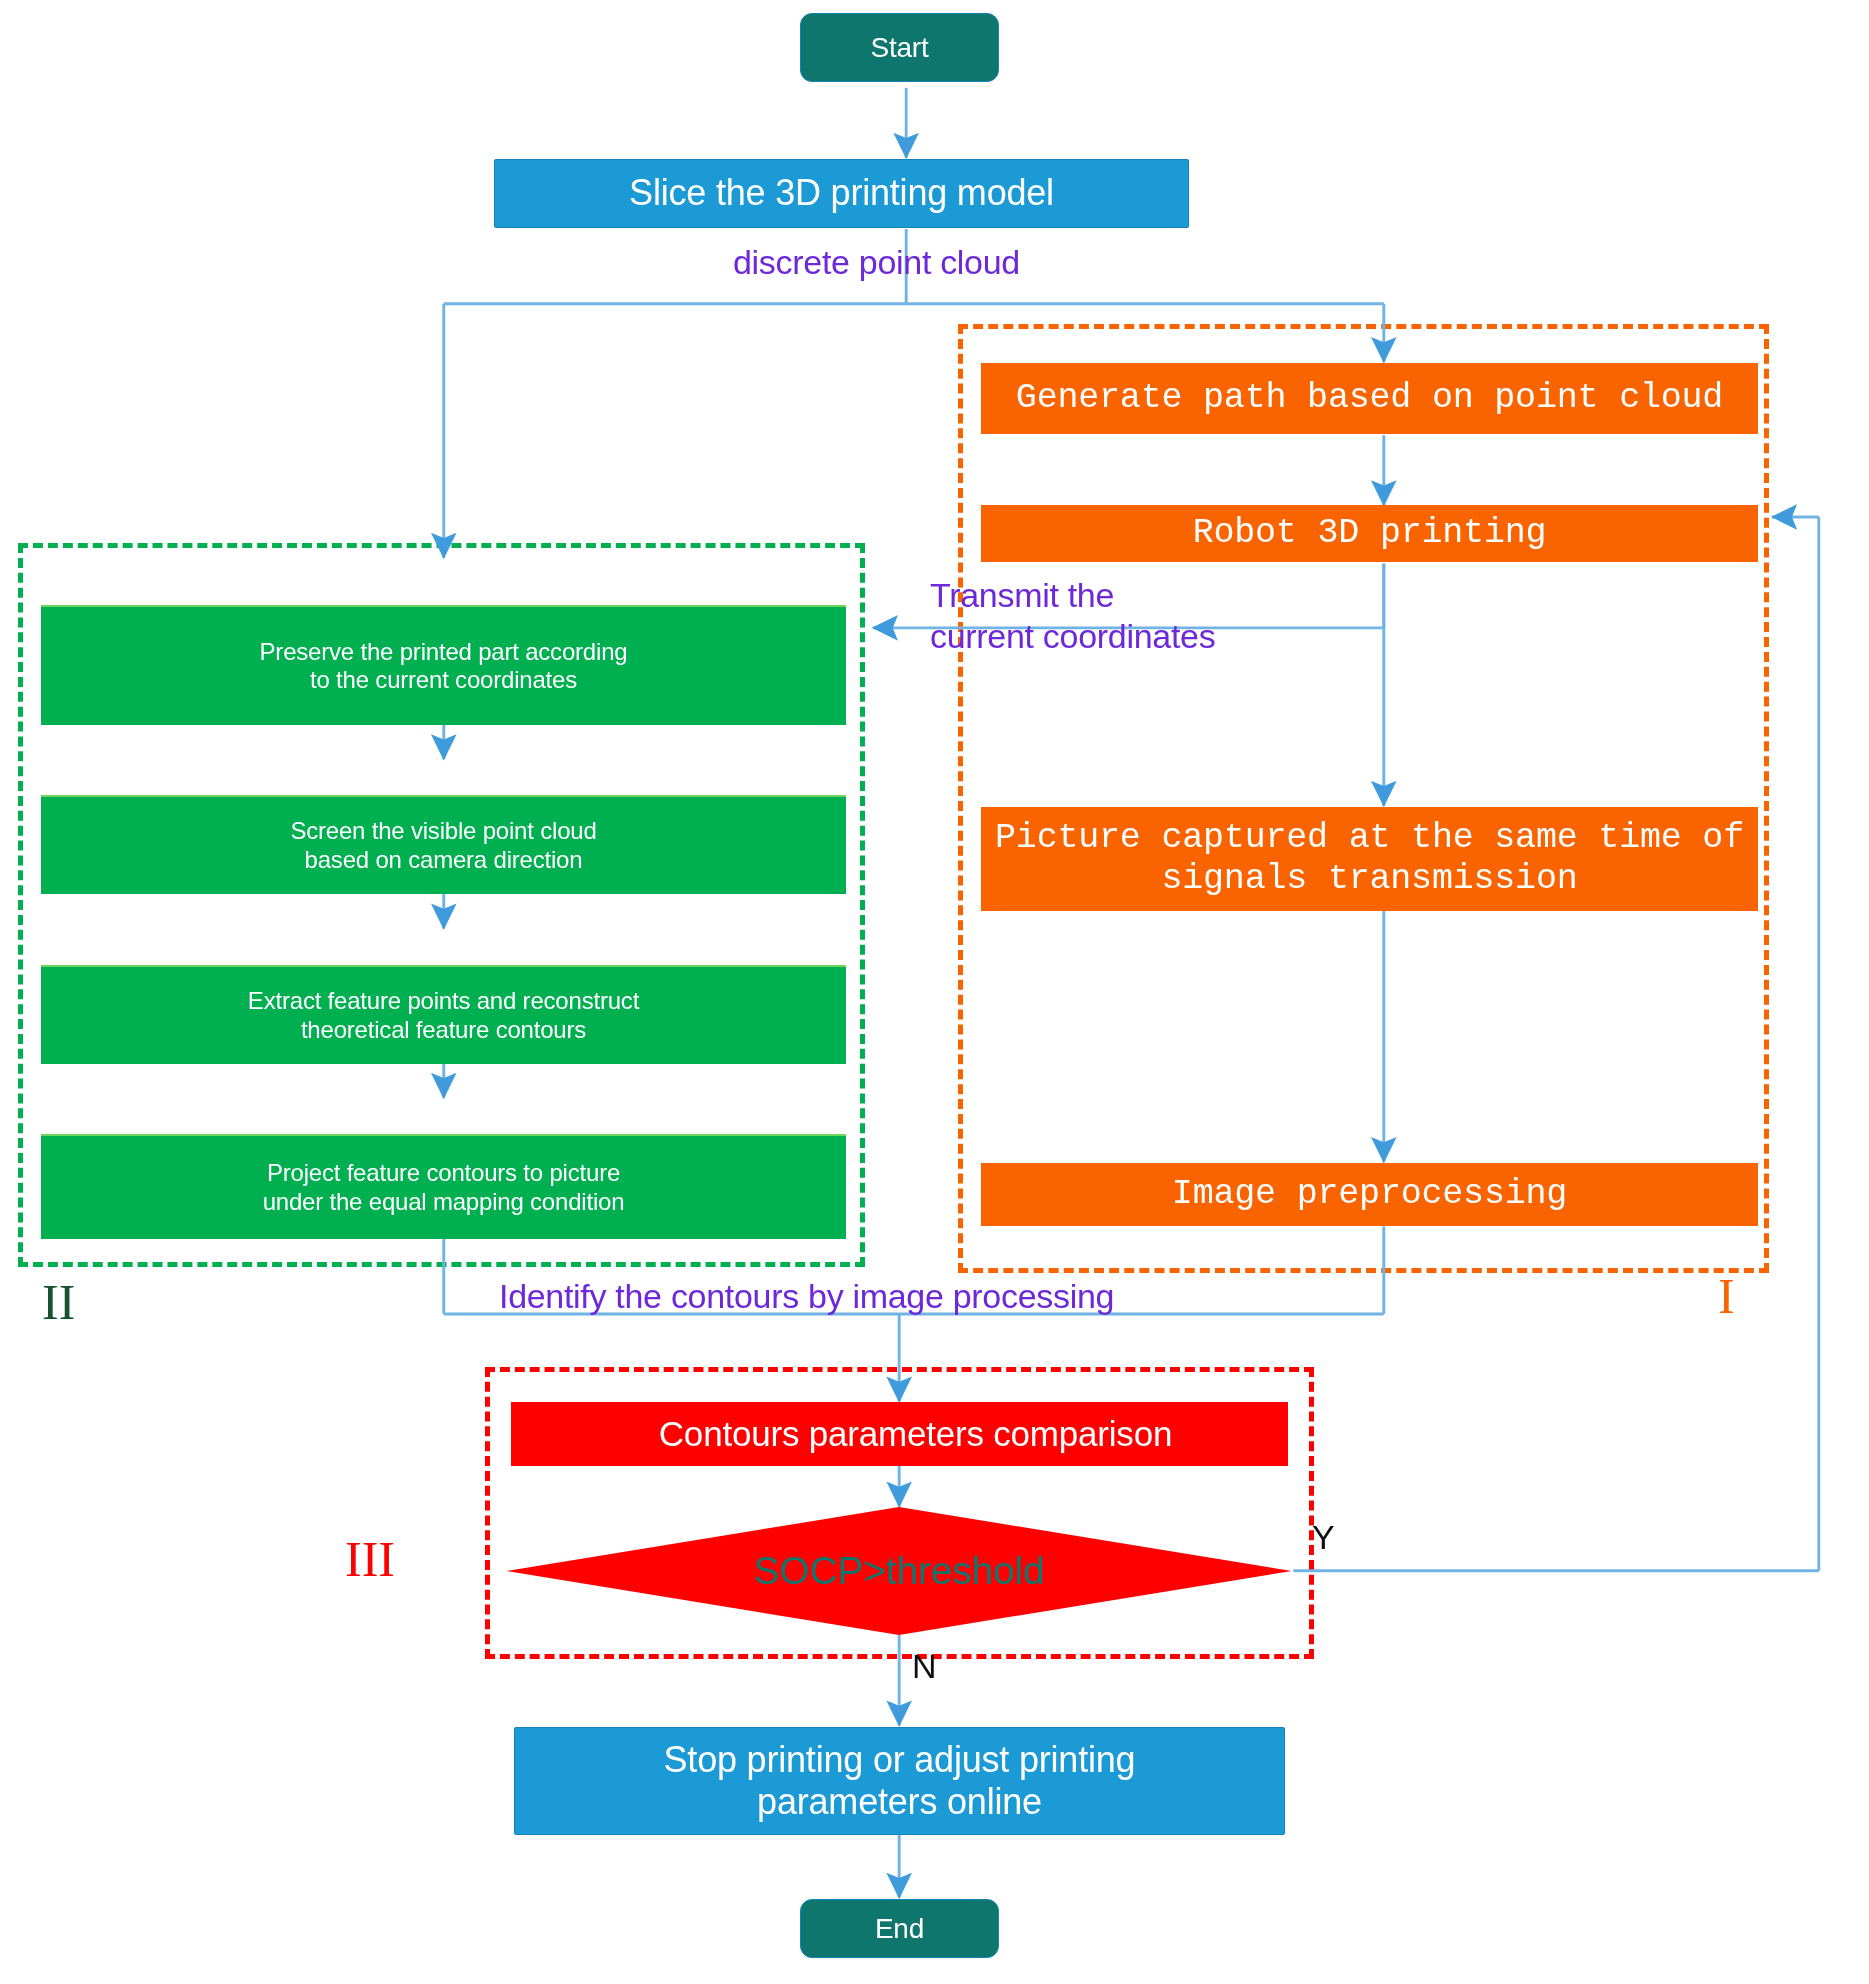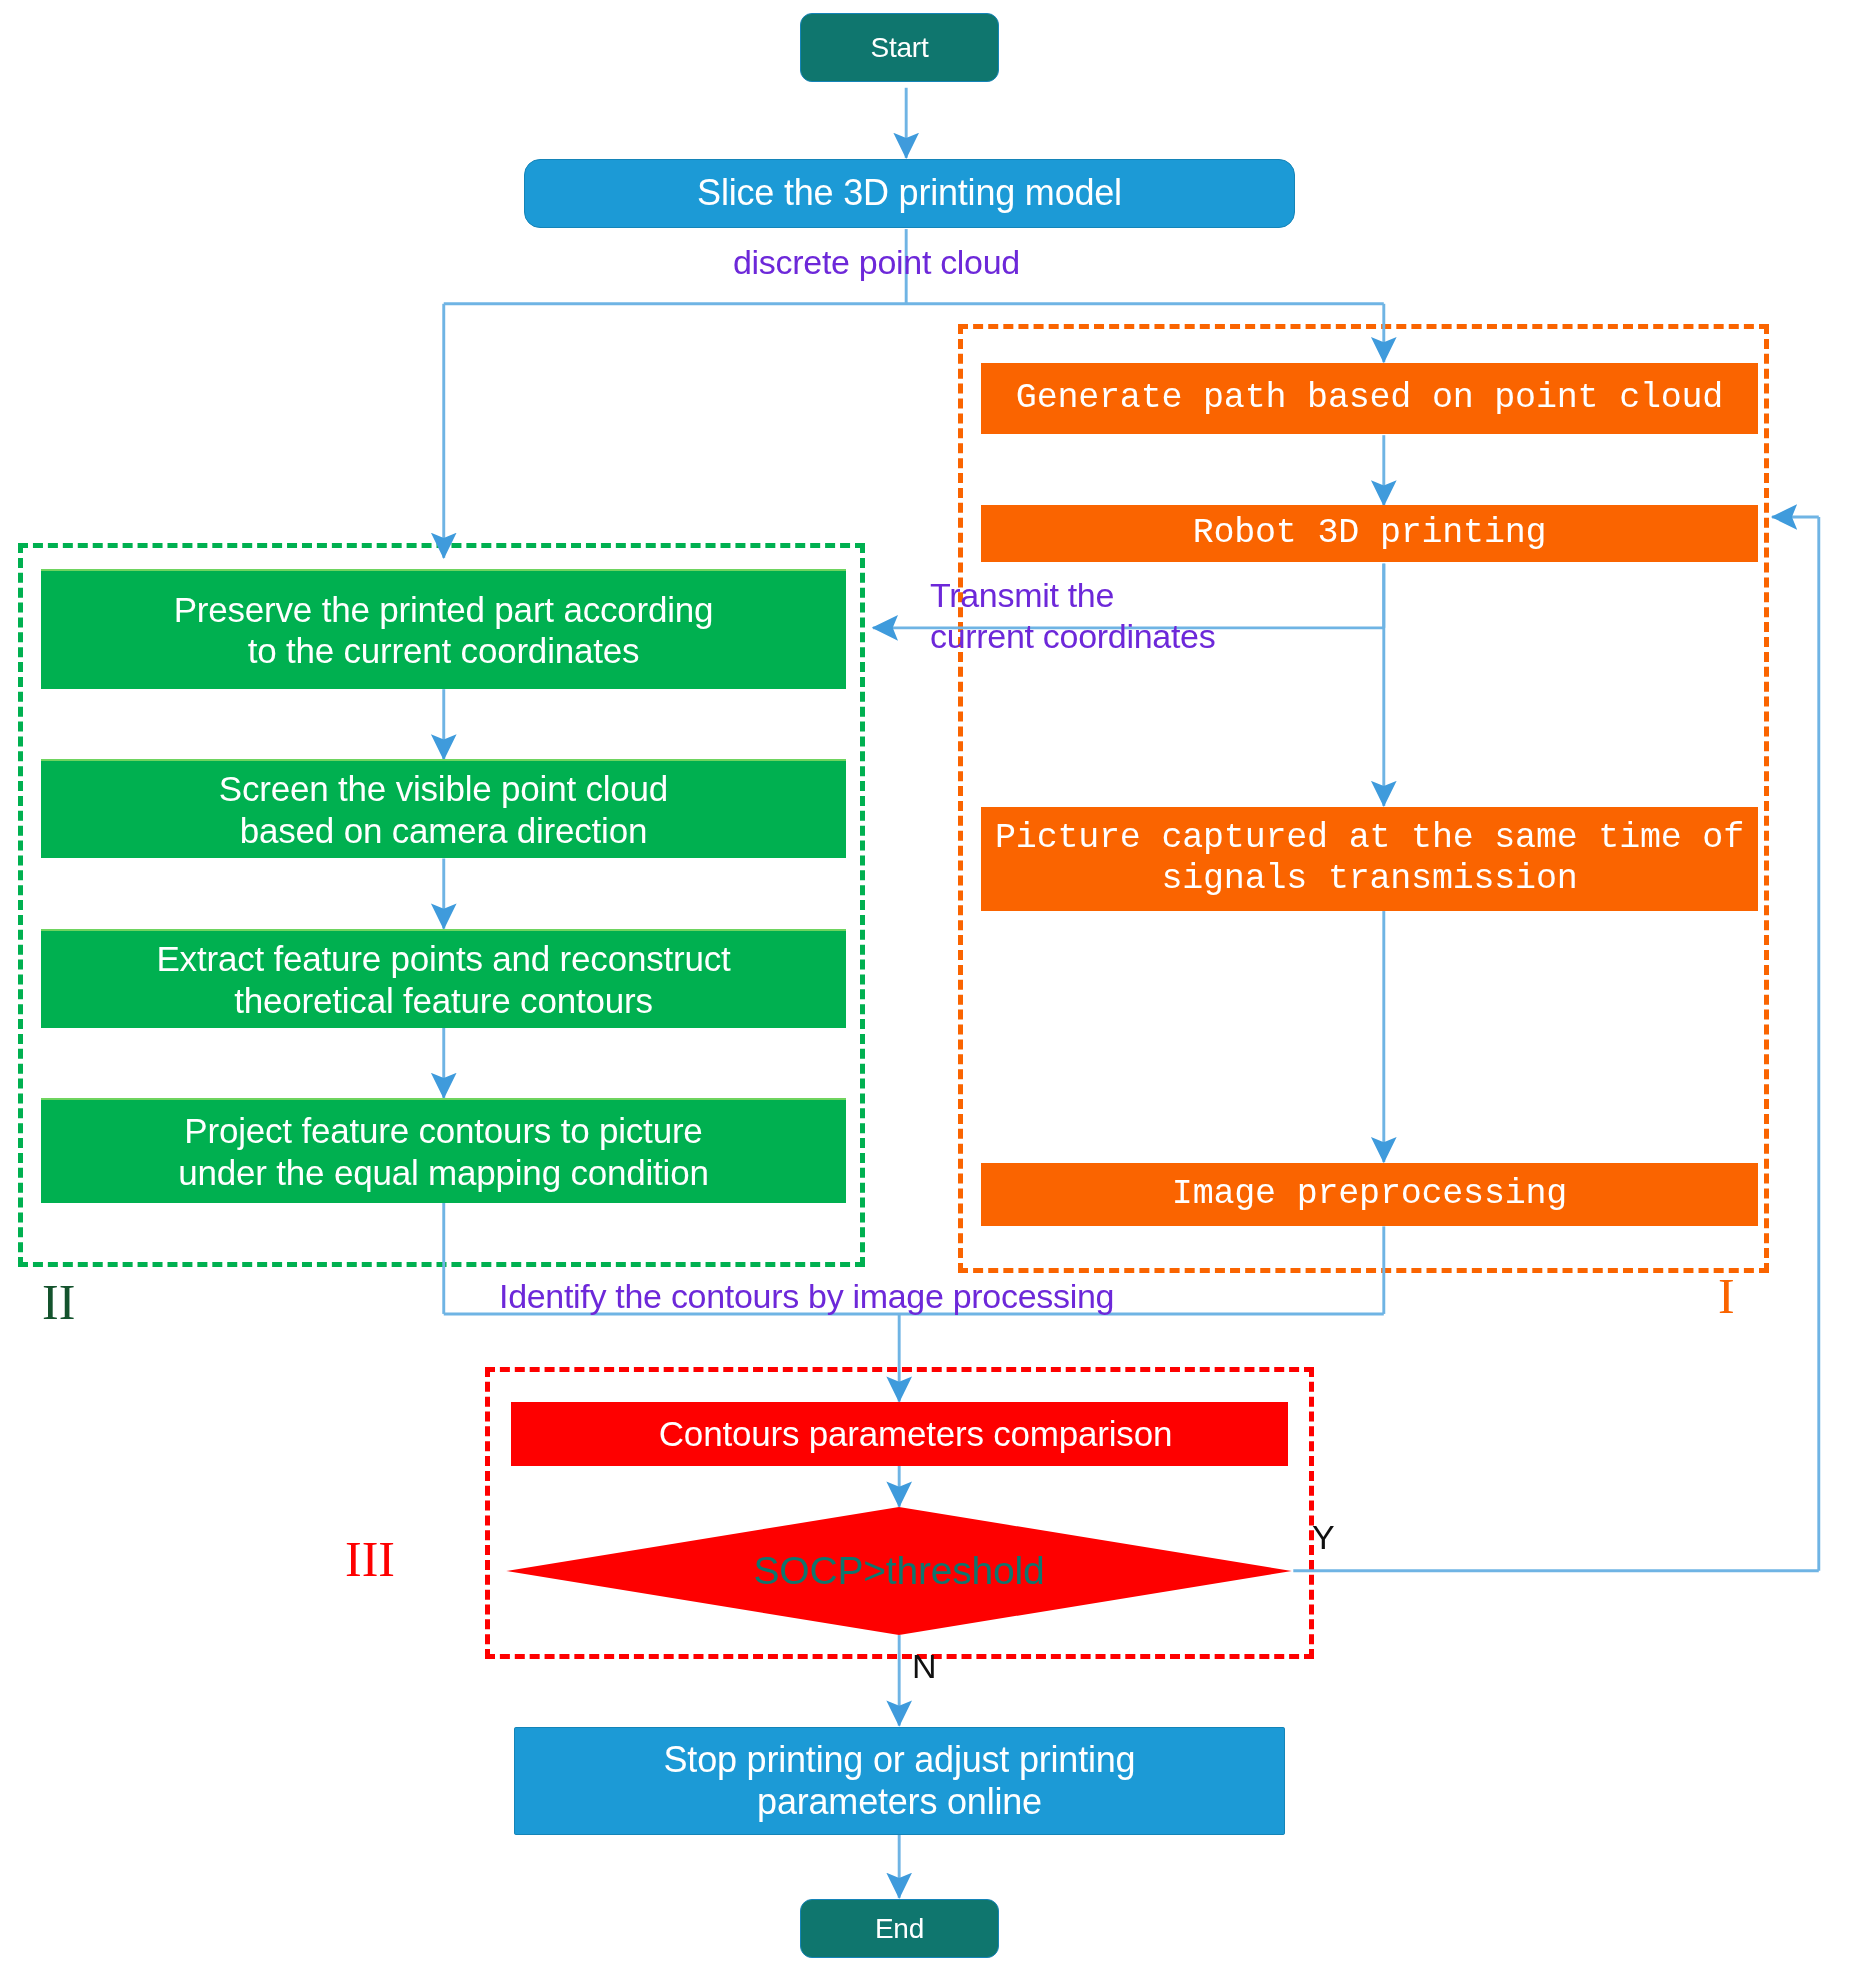--- a/index.html
+++ b/index.html
@@ -45,21 +45,22 @@
   }
   .n-blue-rect {
     background: #1C9AD6;
     border: 1.8px solid #1484B8;
     border-radius: 1.8px;
     font-size: 36px;
   }
   .n-green {
     background: #00B050;
     border-top: 2.9px solid #6FD45F;
-    font-size: 35px;
+    font-size: 24px;
+    margin-top: 36px;
   }
   .n-orange {
     background: #FA6400;
     font-size: 35px;
     font-family: Liberation Mono, monospace;
   }
   .n-red {
     background: #FE0000;
     font-size: 35px;
     padding-left: 32px;
@@ -167,21 +168,21 @@
       <line x1="3115" y1="885" x2="3035" y2="885" marker-end="url(#ahl)"></line>
 
       <line x1="1540" y1="2800" x2="1540" y2="2955" marker-end="url(#ah)"></line>
 
       <line x1="1540" y1="3140" x2="1540" y2="3250" marker-end="url(#ah)"></line>
     </g>
   </svg>
 
   <div class="node n-blue" style="left:800px; top:13px; width:199px; height:69px;">Start</div>
 
-  <div class="node n-blue-rect" style="left:524px; top:159px; width:771px; height:69px;border-radius:16px;">Slice the 3D printing model</div>
+  <div class="node n-blue-rect" style="left:494px; top:159px; width:695px; height:69px;">Slice the 3D printing model</div>
 
   <div class="node n-orange" style="left:981px; top:363px; width:777px; height:71px;">Generate path based on point cloud</div>
 
   <div class="node n-orange" style="left:981px; top:505px; width:777px; height:57px;">Robot 3D printing</div>
 
   <div class="node n-orange" style="left:981px; top:807px; width:777px; height:104px;">Picture captured at the same time of
 signals transmission</div>
 
   <div class="node n-orange" style="left:981px; top:1163px; width:777px; height:63px;">Image preprocessing</div>
 

